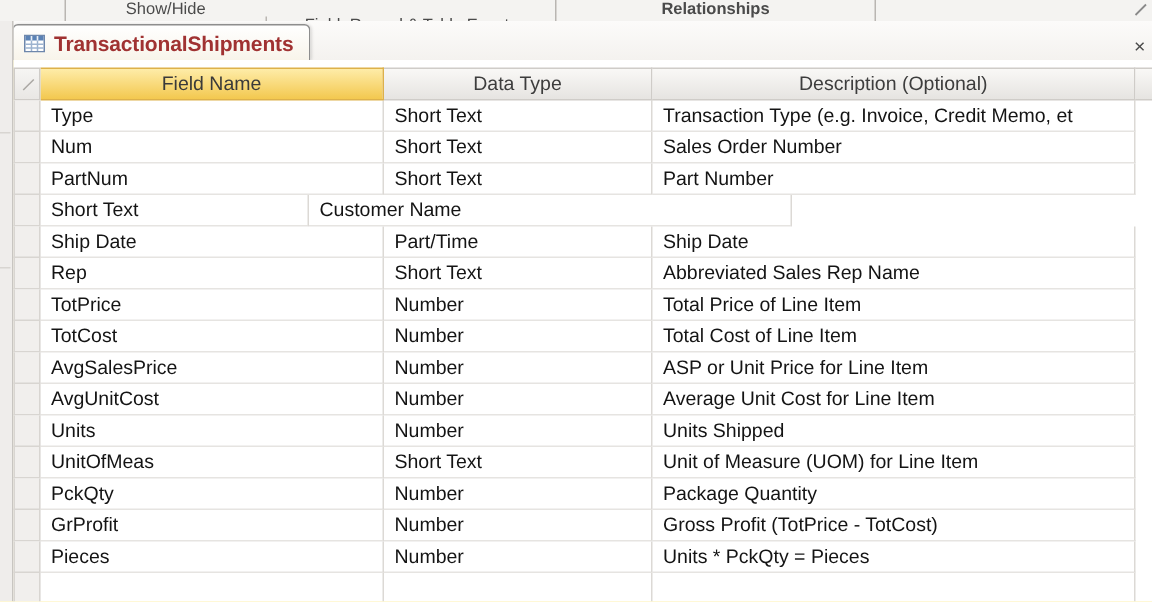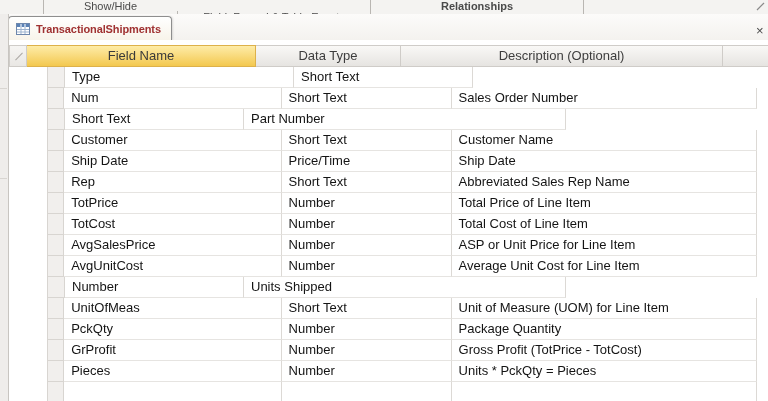--- a/index.html
+++ b/index.html
@@ -18,21 +18,21 @@
   .rseg.last{flex:1;border-left:1px solid #B9B6B2;position:relative;}
   .launcher{position:absolute;right:3px;top:2px;width:9px;height:9px;}
 
   
   .tab-bar{position:absolute;top:14px;left:0;right:0;height:26px;
     background:linear-gradient(#FCFBFA,#F4F2EF);}
   .tab{position:absolute;left:8px;top:2px;height:24px;display:flex;align-items:center;gap:6px;
     padding:0 10px 0 7px;box-sizing:border-box;background:linear-gradient(#FFFFFF,#F8F4EA);
     border:1px solid #8E8E8E;border-bottom:none;border-radius:4px 4px 0 0;
     box-shadow:1px 0 2px rgba(0,0,0,0.12);}
-  .tab-label{font-size:11px;font-weight:bold;color:#A03232;letter-spacing:-0.1px;}
+  .tab-label{font-size:14px;font-weight:bold;color:#A03232;letter-spacing:-0.1px;}
   .close{position:absolute;right:-2px;top:10px;font-size:13px;color:#4a4a4a;line-height:13px;
     width:14px;text-align:left;cursor:default;}
 
   
   .left-strip{position:absolute;top:14px;left:0;width:9px;bottom:0;background:#EFEDEB;
     border-right:1px solid #C8C5C1;box-sizing:border-box;}
   .left-strip::before,.left-strip::after{content:"";position:absolute;left:0;right:1px;height:1px;background:#D8D5D1;}
   .left-strip::before{top:74px;}
   .left-strip::after{top:164px;}
 
@@ -41,26 +41,26 @@
   .hrow{position:absolute;top:5px;left:0;right:0;height:22px;display:flex;}
   .h{box-sizing:border-box;border:1px solid #CFCCC8;border-left:none;
      background:linear-gradient(#F9F8F6,#E6E4E1);font-size:13px;color:#3D3D3D;
      text-align:center;line-height:20px;white-space:nowrap;overflow:hidden;}
   .sel-h{width:18px;box-sizing:border-box;border:1px solid #CFCCC8;
      background:linear-gradient(#F6F5F3,#E9E7E4);position:relative;}
   .sel-h .diag{position:absolute;left:4px;top:10px;width:10px;height:1px;background:#AAA7A3;
      transform:rotate(-45deg);}
   .h.col-fieldname{width:229px;background:linear-gradient(#FEECA8,#F3C84F);
      border-color:#DDB14A;color:#3A3A3A;}
-  .h.col-datatype{width:145px;}
+  .h.col-datatype{width:179px;}
   .h.col-desc{width:322px;}
   .h.sliver{flex:1;border-right:none;}
 
   .rows{position:absolute;top:27px;left:0;width:748px;}
-  .grow{display:flex;height:21px;margin-left:38px;}
+  .grow{display:flex;height:21px;}
   .sel{width:18px;box-sizing:border-box;border:1px solid #D8D5D1;border-top:none;background:#F1EFED;}
   .c{box-sizing:border-box;border-right:1px solid #DCD9D5;border-bottom:1px solid #E6E4E1;
      font-size:13px;color:#141414;line-height:19px;padding-left:7px;
      white-space:nowrap;overflow:hidden;}
   .c.col-fieldname{width:229px;}
   .c.col-datatype{width:179px;}
   .c.col-desc{width:322px;}
   .empty-row{height:21px;}
 </style>
 </head>
@@ -108,46 +108,47 @@
       <div class="h col-datatype">Data Type</div>
       <div class="h col-desc">Description (Optional)</div>
       <div class="h sliver"></div>
     </div>
 
     <div class="rows" id="rows">
   <div class="grow">
     <div class="sel"></div>
     <div class="c col-fieldname">Type</div>
     <div class="c col-datatype">Short Text</div>
+    <div class="c col-desc">Transaction Type (e.g. Invoice, Credit Memo, et</div>
   </div>
 
   <div class="grow">
     <div class="sel"></div>
     <div class="c col-fieldname">Num</div>
     <div class="c col-datatype">Short Text</div>
     <div class="c col-desc">Sales Order Number</div>
   </div>
 
   <div class="grow">
     <div class="sel"></div>
+    <div class="c col-fieldname">PartNum</div>
     <div class="c col-datatype">Short Text</div>
     <div class="c col-desc">Part Number</div>
   </div>
 
   <div class="grow">
     <div class="sel"></div>
-    <div class="c col-fieldname">Customer</div>
     <div class="c col-datatype">Short Text</div>
     <div class="c col-desc">Customer Name</div>
   </div>
 
   <div class="grow">
     <div class="sel"></div>
     <div class="c col-fieldname">Ship Date</div>
-    <div class="c col-datatype">Price/Time</div>
+    <div class="c col-datatype">Part/Time</div>
     <div class="c col-desc">Ship Date</div>
   </div>
 
   <div class="grow">
     <div class="sel"></div>
     <div class="c col-fieldname">Rep</div>
     <div class="c col-datatype">Short Text</div>
     <div class="c col-desc">Abbreviated Sales Rep Name</div>
   </div>
 
@@ -174,20 +175,21 @@
 
   <div class="grow">
     <div class="sel"></div>
     <div class="c col-fieldname">AvgUnitCost</div>
     <div class="c col-datatype">Number</div>
     <div class="c col-desc">Average Unit Cost for Line Item</div>
   </div>
 
   <div class="grow">
     <div class="sel"></div>
+    <div class="c col-fieldname">Units</div>
     <div class="c col-datatype">Number</div>
     <div class="c col-desc">Units Shipped</div>
   </div>
 
   <div class="grow">
     <div class="sel"></div>
     <div class="c col-fieldname">UnitOfMeas</div>
     <div class="c col-datatype">Short Text</div>
     <div class="c col-desc">Unit of Measure (UOM) for Line Item</div>
   </div>

